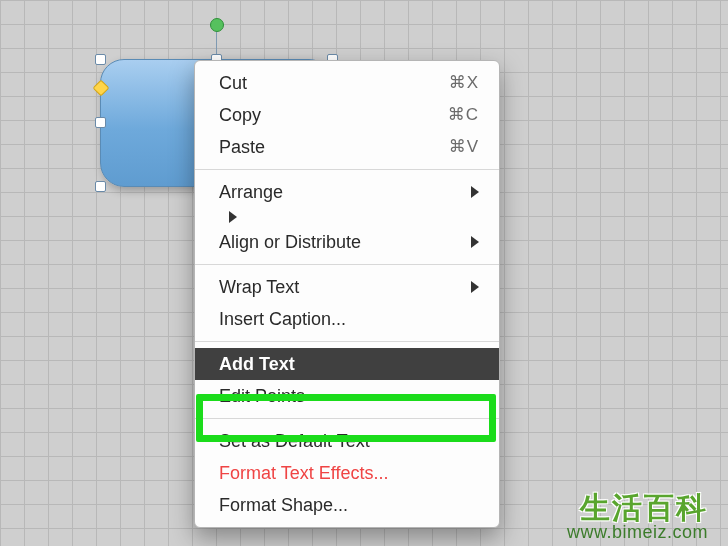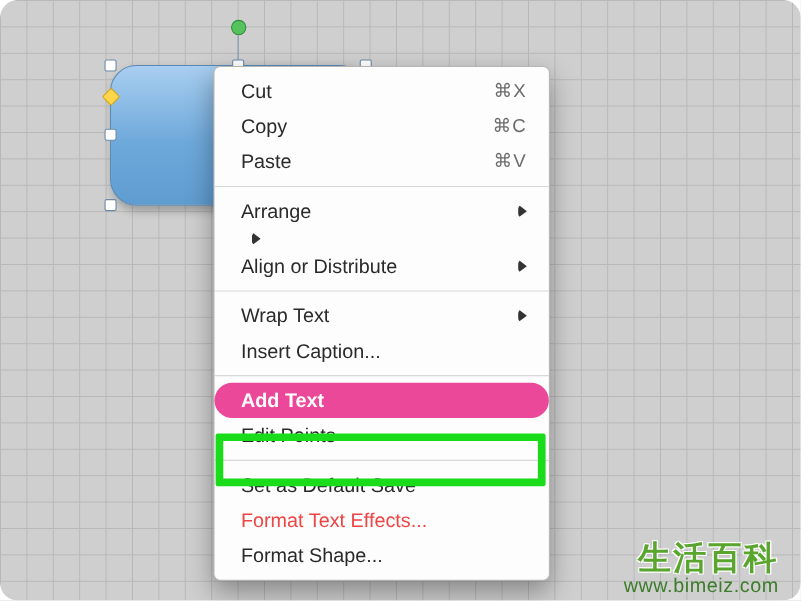--- a/index.html
+++ b/index.html
@@ -1,15 +1,15 @@
 <!DOCTYPE html>
 <html><head>
 <meta charset="utf-8">
 <style>
-  * { box-sizing: border-box; margin: 0; padding: 0; border-radius: 16px; }
+  * { box-sizing: border-box; margin: 0; padding: 0; }
   html, body { width: 728px; height: 546px; overflow: hidden; font-family: "Helvetica Neue", Helvetica, Arial, sans-serif; }
   .stage {
     position: relative;
     width: 728px;
     height: 546px;
     background-color: #cfcfcf;
     background-image:
       linear-gradient(to right, #b8b8b8 1px, transparent 1px),
       linear-gradient(to bottom, #b8b8b8 1px, transparent 1px);
     background-size: 24px 24px;
@@ -85,21 +85,21 @@
   .menu-item {
     display: flex;
     align-items: center;
     justify-content: space-between;
     padding: 3px 20px 3px 24px;
     line-height: 26px;
     white-space: nowrap;
   }
   .menu-item.disabled { color: #ef4444; }
   .menu-item.highlight {
-    background: #ec4899;
+    background: #404040;
     color: #fff;
     font-weight: 600;
   }
   .shortcut { color: #6b6b6b; font-size: 17px; letter-spacing: 1px; }
   .submenu-arrow {
     width: 0; height: 0;
     border-top: 6px solid transparent;
     border-bottom: 6px solid transparent;
     border-left: 8px solid #333;
     margin-left: 10px;
@@ -209,21 +209,21 @@
     <div class="menu-item highlight">
       <span>Add Text</span>
     </div>
     <div class="menu-item">
       <span>Edit Points</span>
     </div>
 
     <div class="menu-sep"></div>
 
     <div class="menu-item">
-      <span>Set as Default Save</span>
+      <span>Set as Default Text</span>
     </div>
     <div class="menu-item disabled">
       <span>Format Text Effects...</span>
     </div>
     <div class="menu-item">
       <span>Format Shape...</span>
     </div>
 
   </div>
 

